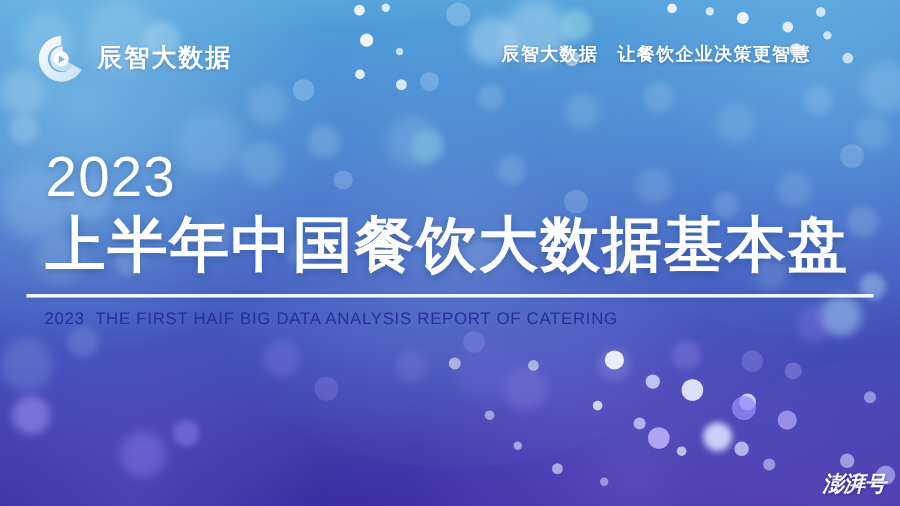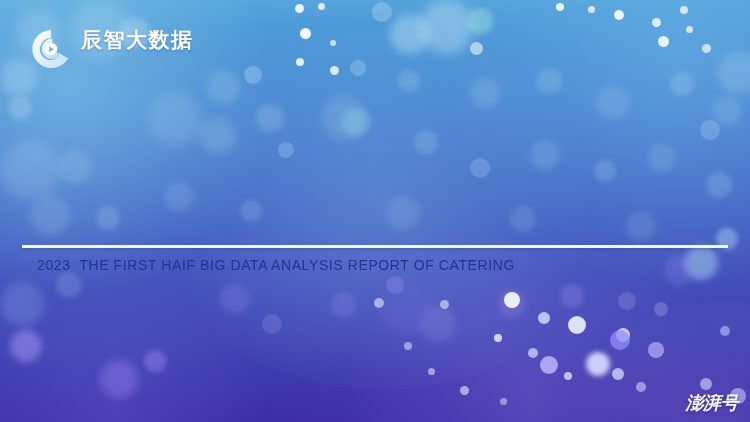--- a/index.html
+++ b/index.html
@@ -58,20 +58,21 @@
     border-radius: 50%;
     pointer-events: none;
   }
 
   
   #logo-block {
     position: absolute;
     left: 30px;
     top: 28px;
     display: flex;
+    align-items: center;
     gap: 9px;
   }
   #logo-mark {
     width: 42px;
     height: 42px;
     flex: 0 0 42px;
     position: relative;
   }
   #logo-text { display: flex; flex-direction: column; }
   #logo-name {
@@ -307,21 +308,26 @@
         <circle cx="32" cy="32" r="9.5" fill="#ffffff" opacity="0.97"></circle>
 
         <path d="M29 28 L37 32.5 L29 37 Z" fill="#7fb6dd"></path>
       </svg>
     </div>
     <div id="logo-text">
       <div id="logo-name">辰智大数据</div>
     </div>
   </div>
 
-
+  <div id="tagline">辰智大数据　让餐饮企业决策更智慧</div>
+
+  <div id="headline">
+    <div id="year">2023</div>
+    <div id="main-title">上半年中国餐饮大数据基本盘</div>
+  </div>
 
   <div id="divider"></div>
 
   <div id="subtitle">2023  THE FIRST HAIF BIG DATA ANALYSIS REPORT OF CATERING</div>
 
   <div id="watermark">
     <span id="wm-brand">澎湃号</span>
   </div>
 
 </div>

